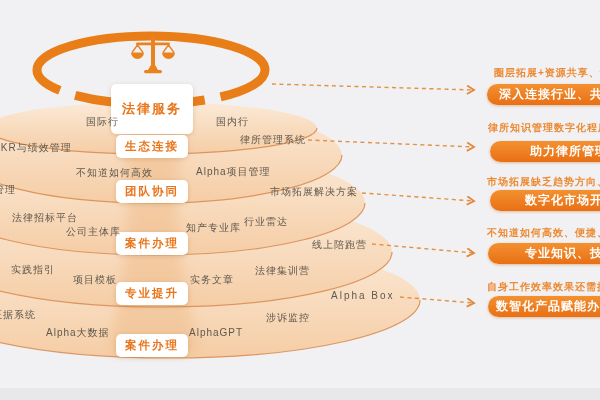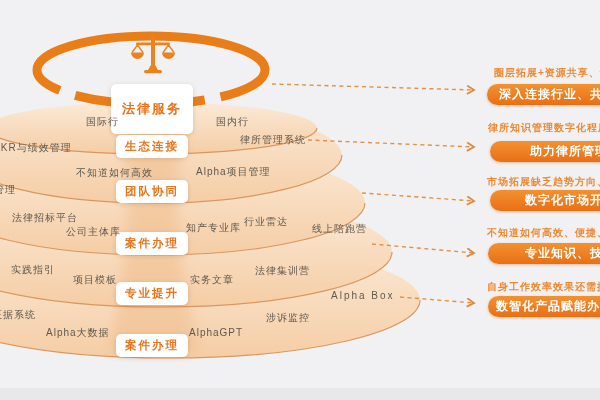--- a/index.html
+++ b/index.html
@@ -5,21 +5,21 @@
   html,body{margin:0;padding:0;background:#dcdcde;font-family:"Liberation Sans",sans-serif;}
   #stage{position:relative;width:600px;height:400px;background:#F1F1F3;overflow:hidden;}
   #bg-svg{position:absolute;left:0;top:0;width:600px;height:400px;}
 
   
   .item{position:absolute;font-size:10px;color:#5F584E;letter-spacing:1px;white-space:nowrap;line-height:12px;text-align:right;}
   .i0{left:86px;top:116px}.i1{left:216px;top:116px}.i2{left:-8px;top:142px}
   .i3{left:240px;top:134px}.i4{left:76px;top:167px}.i5{left:196px;top:166px}
   .i6{left:-6px;top:184px}.i7{left:270px;top:186px}.i8{left:12px;top:212px}
   .i9{left:244px;top:216px}.i10{left:66px;top:226px}.i11{left:186px;top:222px}
-  .i12{left:312px;top:223px}.i13{left:11px;top:264px}.i14{left:255px;top:265px}
+  .i12{left:312px;top:239px}.i13{left:11px;top:264px}.i14{left:255px;top:265px}
   .i15{left:73px;top:274px}.i16{left:190px;top:274px}.i17{left:331px;top:290px;letter-spacing:2px}
   .i18{left:-8px;top:309px}.i19{left:266px;top:312px}.i20{left:46px;top:327px}
   .i21{left:189px;top:327px}
 
   
   .badge{position:absolute;left:152px;transform:translateX(-50%);background:#ffffff;
          color:#E8751B;font-weight:bold;font-size:11.5px;letter-spacing:2px;
          padding:4px 9px;border-radius:5px;white-space:nowrap;
          box-shadow:0 1px 4px rgba(170,110,50,.28);}
   .badge.apex{font-size:13px;padding:16px 11px;top:84px;}
@@ -108,20 +108,21 @@
   <span class="badge b3">专业提升</span>
   <span class="badge b4">案件办理</span>
 
   <span class="item i0">国际行</span>
   <span class="item i1">国内行</span>
   <span class="item i2">OKR与绩效管理</span>
   <span class="item i3">律所管理系统</span>
   <span class="item i4">不知道如何高效</span>
   <span class="item i5">Alpha项目管理</span>
   <span class="item i6">管理</span>
+  <span class="item i7">市场拓展解决方案</span>
   <span class="item i8">法律招标平台</span>
   <span class="item i9">行业雷达</span>
   <span class="item i10">公司主体库</span>
   <span class="item i11">知产专业库</span>
   <span class="item i12">线上陪跑营</span>
   <span class="item i13">实践指引</span>
   <span class="item i14">法律集训营</span>
   <span class="item i15">项目模板</span>
   <span class="item i16">实务文章</span>
   <span class="item i17">Alpha Box</span>

